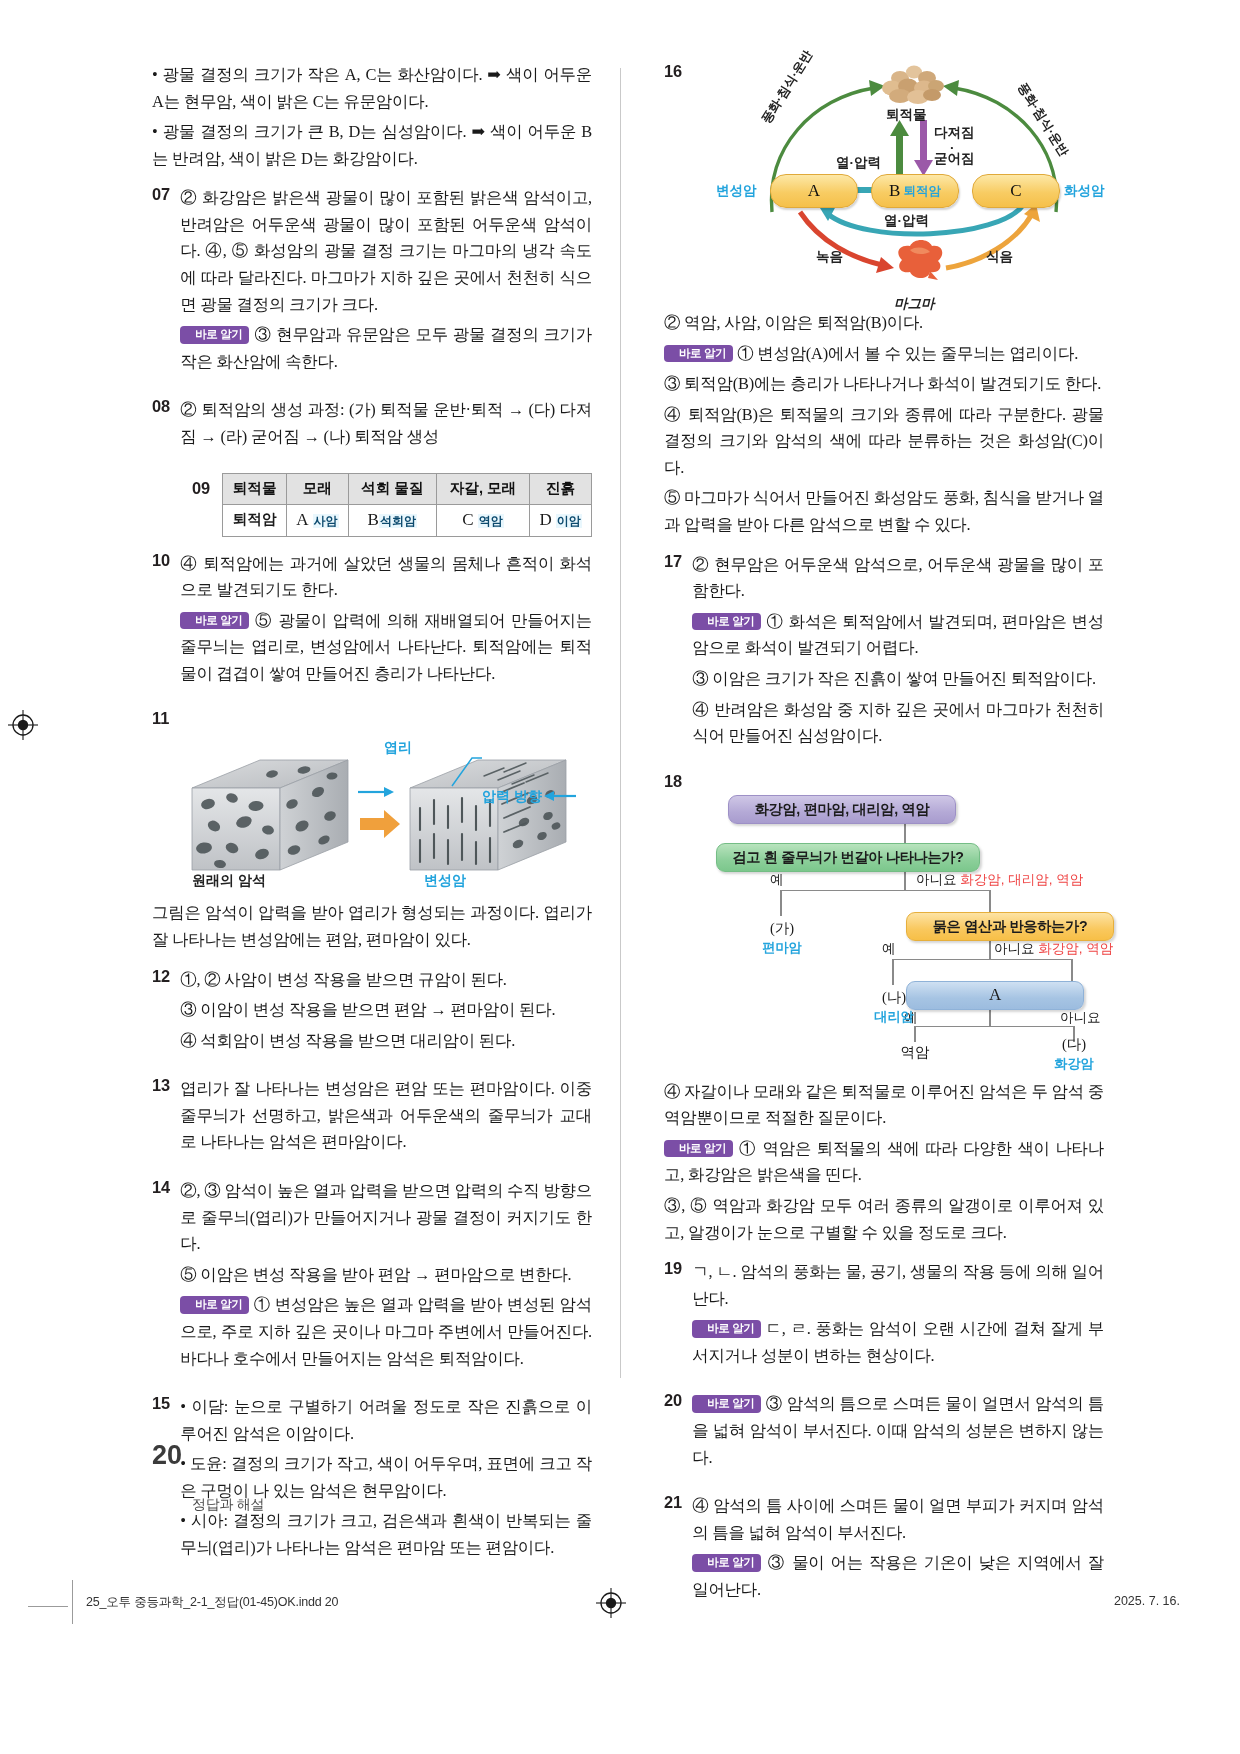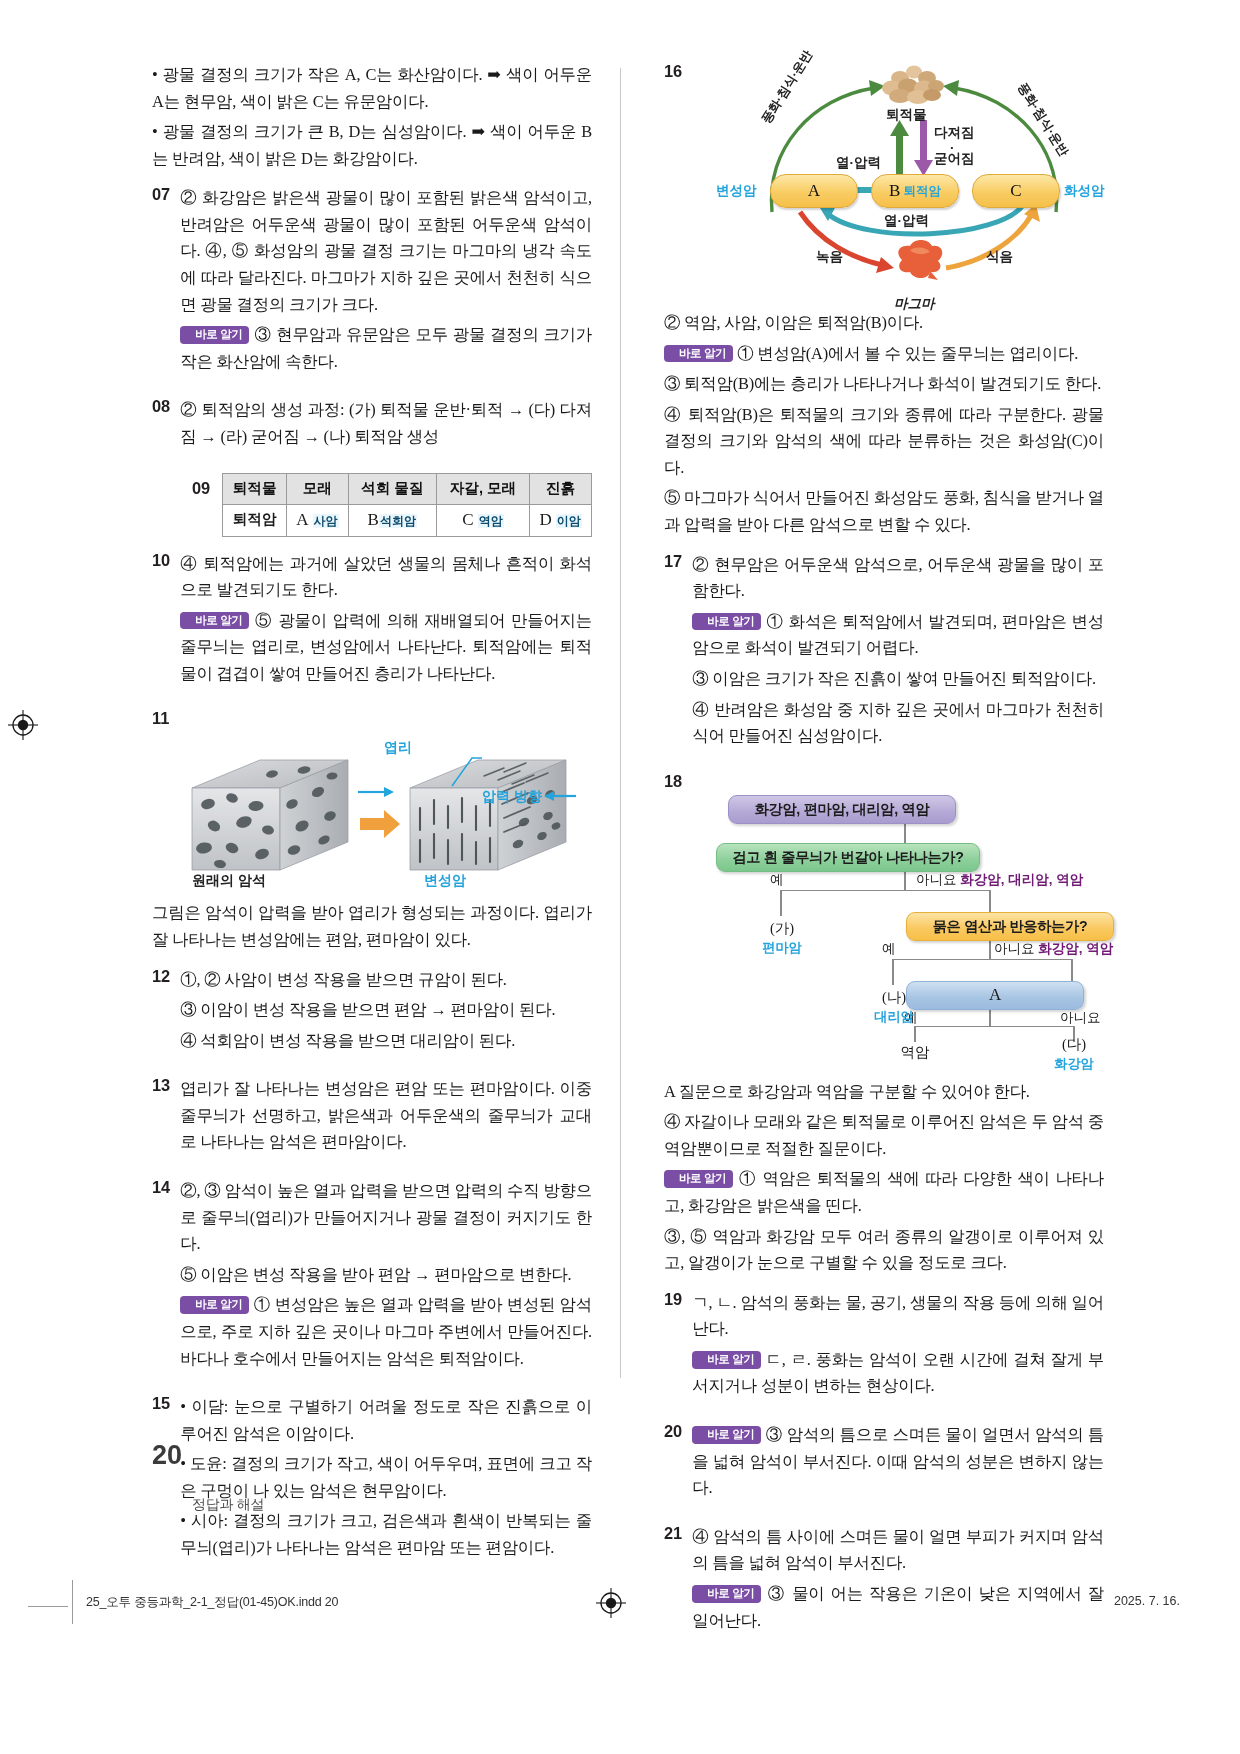--- a/index.html
+++ b/index.html
@@ -89,21 +89,21 @@
   .fbox{position:absolute;border-radius:9px;display:flex;align-items:center;justify-content:center;
     font-family:"Liberation Sans","DejaVu Sans",sans-serif;font-size:14.2px;font-weight:bold;color:#1c1c1c;
     box-shadow:1.5px 2px 2.5px rgba(0,0,0,0.17);letter-spacing:-0.3px;}
   .fbox.purple{background:linear-gradient(180deg,#cfc7e6 0%,#b4a9d6 60%,#a89cce 100%);border:1px solid #9d90c6;}
   .fbox.green{background:linear-gradient(180deg,#b8e3bd 0%,#8ccf9a 60%,#7cc78c 100%);border:1px solid #74bd85;}
   .fbox.orange{background:linear-gradient(180deg,#fde3a4 0%,#f9c85e 60%,#f7bf47 100%);border:1px solid #e6af3c;margin-left:40px;}
   .fbox.blueA{background:linear-gradient(180deg,#cfe0f2 0%,#a6c4e3 60%,#9cbcdf 100%);border:1px solid #8fb2d8;
     font-family:"Liberation Serif",serif;font-size:17px;font-weight:normal;}
   .fline{position:absolute;background:#8a8a8a;}
   .flbl{position:absolute;font-family:"Liberation Sans","DejaVu Sans",sans-serif;font-size:13.5px;color:#1c1c1c;white-space:nowrap;}
-  .flbl .bl{color:#701a75;font-weight:bold;}
+  .flbl .bl{color:#ef4444;font-weight:normal;}
   .fleaf{position:absolute;text-align:center;font-family:"Liberation Sans","DejaVu Sans",sans-serif;font-size:13.5px;white-space:nowrap;}
   .fleaf .ko{font-family:"Liberation Serif",serif;font-size:14.5px;color:#1a1a1a;}
   .fleaf .bl{display:block;color:#23a4dd;font-weight:bold;font-size:13.2px;margin-top:1px;}
 
   
   .pagenum{position:absolute;left:152px;top:1440px;
     font-family:"Liberation Sans","DejaVu Sans",sans-serif;font-weight:bold;font-size:27px;color:#3b3b3b;}
   .footlabel{position:absolute;left:192px;top:1452px;
     font-family:"Liberation Sans","DejaVu Sans",sans-serif;font-size:14px;color:#4a4a4a;letter-spacing:-0.3px;margin-top:44px;}
   .footrule{position:absolute;left:28px;top:1606px;width:40px;height:1px;background:#9b9b9b;}
@@ -512,21 +512,20 @@
         </div>
         <div class="fleaf" style="left:218px;top:248px;width:66px;">
           <span class="ko">역암</span>
         </div>
         <div class="fleaf" style="left:374px;top:240px;width:72px;">
           <span class="ko">(다)</span>
           <span class="bl">화강암</span>
         </div>
       </div>
 
-      <p class="p tight">A 질문으로 화강암과 역암을 구분할 수 있어야 한다.</p>
       <p class="p tight">④ 자갈이나 모래와 같은 퇴적물로 이루어진 암석은 두 암석 중 역암뿐이므로 적절한 질문이다.</p>
       <p class="p tight"><span class="badge">바로 알기</span><span>① 역암은 퇴적물의 색에 따라 다양한 색이 나타나고, 화강암은 밝은색을 띤다.</span></p>
       <p class="p">③, ⑤ 역암과 화강암 모두 여러 종류의 알갱이로 이루어져 있고, 알갱이가 눈으로 구별할 수 있을 정도로 크다.</p>
     </div>
 
     <div class="blk qrow">
       <span class="qno">19</span>
       <div class="qbody">
         <p class="p tight">ㄱ, ㄴ. 암석의 풍화는 물, 공기, 생물의 작용 등에 의해 일어난다.</p>
         <p class="p"><span class="badge">바로 알기</span><span>ㄷ, ㄹ. 풍화는 암석이 오랜 시간에 걸쳐 잘게 부서지거나 성분이 변하는 현상이다.</span></p>

